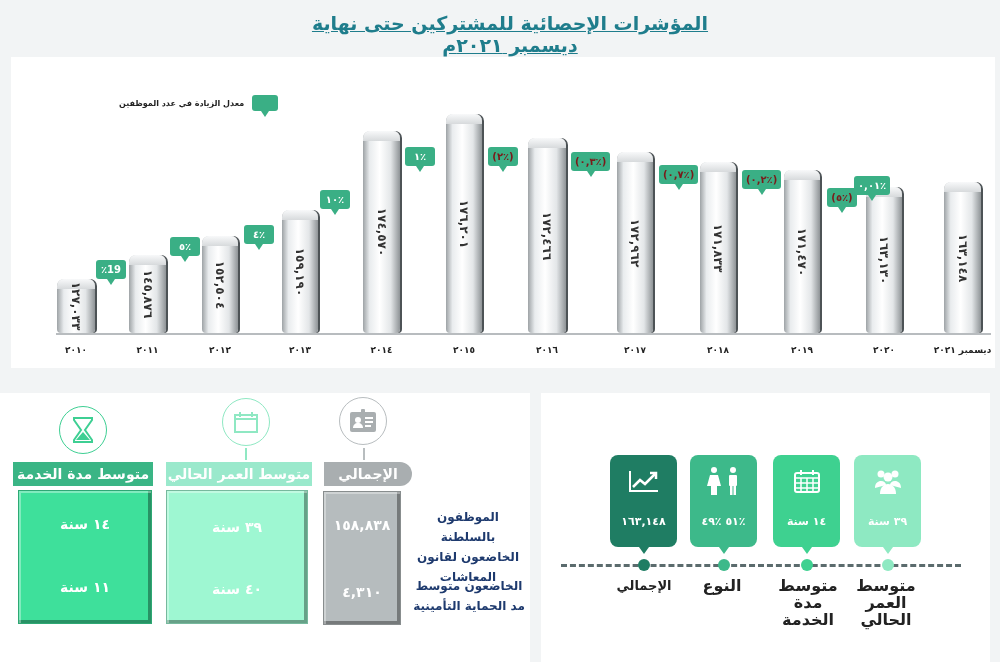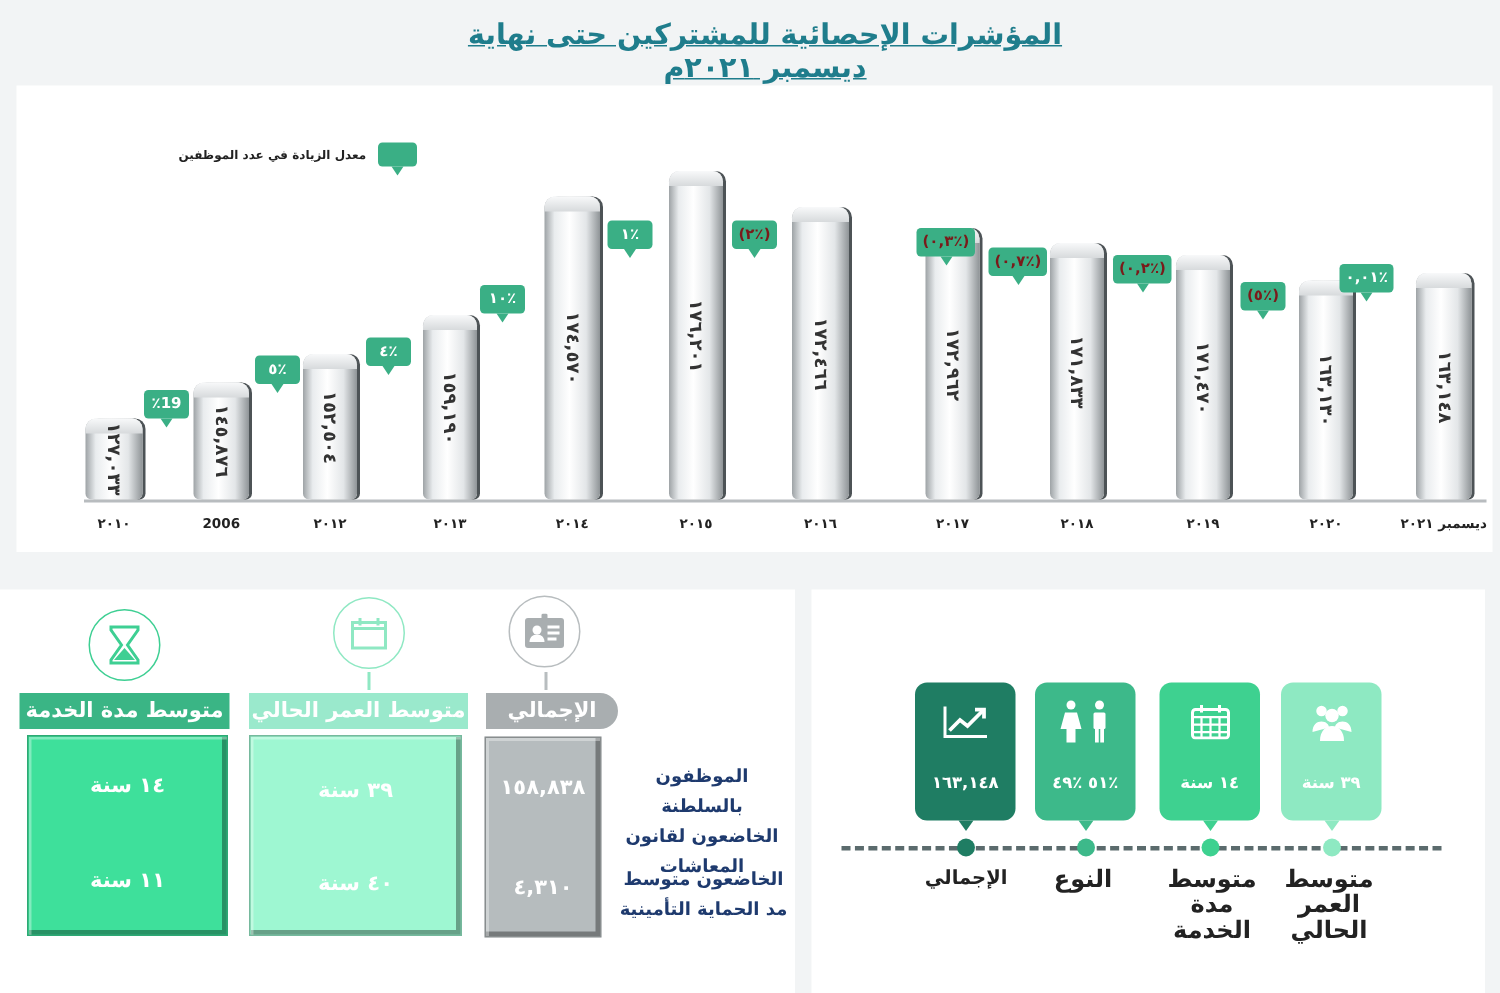--- a/index.html
+++ b/index.html
@@ -82,21 +82,21 @@
   </div>
   <div class="baseline"></div>
   <div id="bars">
       <div class="bar" style="left: 46px; width: 38px; top: 222px; height: 54px;">
         <div class="bar-value">١٢٧,٠٣٣</div>
       </div>
       <div class="xlabel" style="left: 65px;">٢٠١٠</div>
       <div class="bar" style="left: 118px; width: 37px; top: 198px; height: 78px;">
         <div class="bar-value">١٤٥,٨٧٦</div>
       </div>
-      <div class="xlabel" style="left: 136.5px;">2006</div>
+      <div class="xlabel" style="left: 136.5px;">٢٠١١</div>
       <div class="bar" style="left: 191px; width: 36px; top: 179px; height: 97px;">
         <div class="bar-value">١٥٢,٥٠٤</div>
       </div>
       <div class="xlabel" style="left: 209px;">٢٠١٢</div>
       <div class="bar" style="left: 271px; width: 36px; top: 153px; height: 123px;">
         <div class="bar-value">١٥٩,١٩٠</div>
       </div>
       <div class="xlabel" style="left: 289px;">٢٠١٣</div>
       <div class="bar" style="left: 352px; width: 37px; top: 74px; height: 202px;">
         <div class="bar-value">١٧٤,٥٧٠</div>
@@ -131,25 +131,25 @@
       </div>
       <div class="xlabel" style="left: 951.5px;">ديسمبر ٢٠٢١</div>
     </div>
   <div id="pcts">
       <div class="pct" style="left: 85px; top: 203px;">٪19</div>
       <div class="pct" style="left: 159px; top: 180px;">٪٥</div>
       <div class="pct" style="left: 233px; top: 168px;">٪٤</div>
       <div class="pct" style="left: 309px; top: 133px;">٪١٠</div>
       <div class="pct" style="left: 394px; top: 90px;">٪١</div>
       <div class="pct neg" style="left: 477px; top: 90px;">(٪٢)</div>
-      <div class="pct neg" style="left: 560px; top: 95px; margin-left: 40px;">(٪٠,٣)</div>
+      <div class="pct neg" style="left: 560px; top: 95px;">(٪٠,٣)</div>
       <div class="pct neg" style="left: 648px; top: 108px;">(٪٠,٧)</div>
       <div class="pct neg" style="left: 731px; top: 113px;">(٪٠,٢)</div>
       <div class="pct neg" style="left: 816px; top: 131px;">(٪٥)</div>
-      <div class="pct" style="left: 882px; top: 119px;">٪٠,٠١</div>
+      <div class="pct" style="left: 843px; top: 119px;">٪٠,٠١</div>
     </div>
 </div>
 
 <div class="panel" id="left-panel">
 
   <div class="icon-circle" style="left:59px;top:13px;border-color:#3ecf93;">
     <svg width="24" height="28" viewBox="0 0 24 28">
         <path d="M3 2h18v2l-7 10 7 10v2H3v-2l7-10L3 4z" fill="none" stroke="#3ecf93" stroke-width="2"></path>
         <path d="M5 24l7-8 7 8z" fill="#3ecf93"></path>
       </svg>

